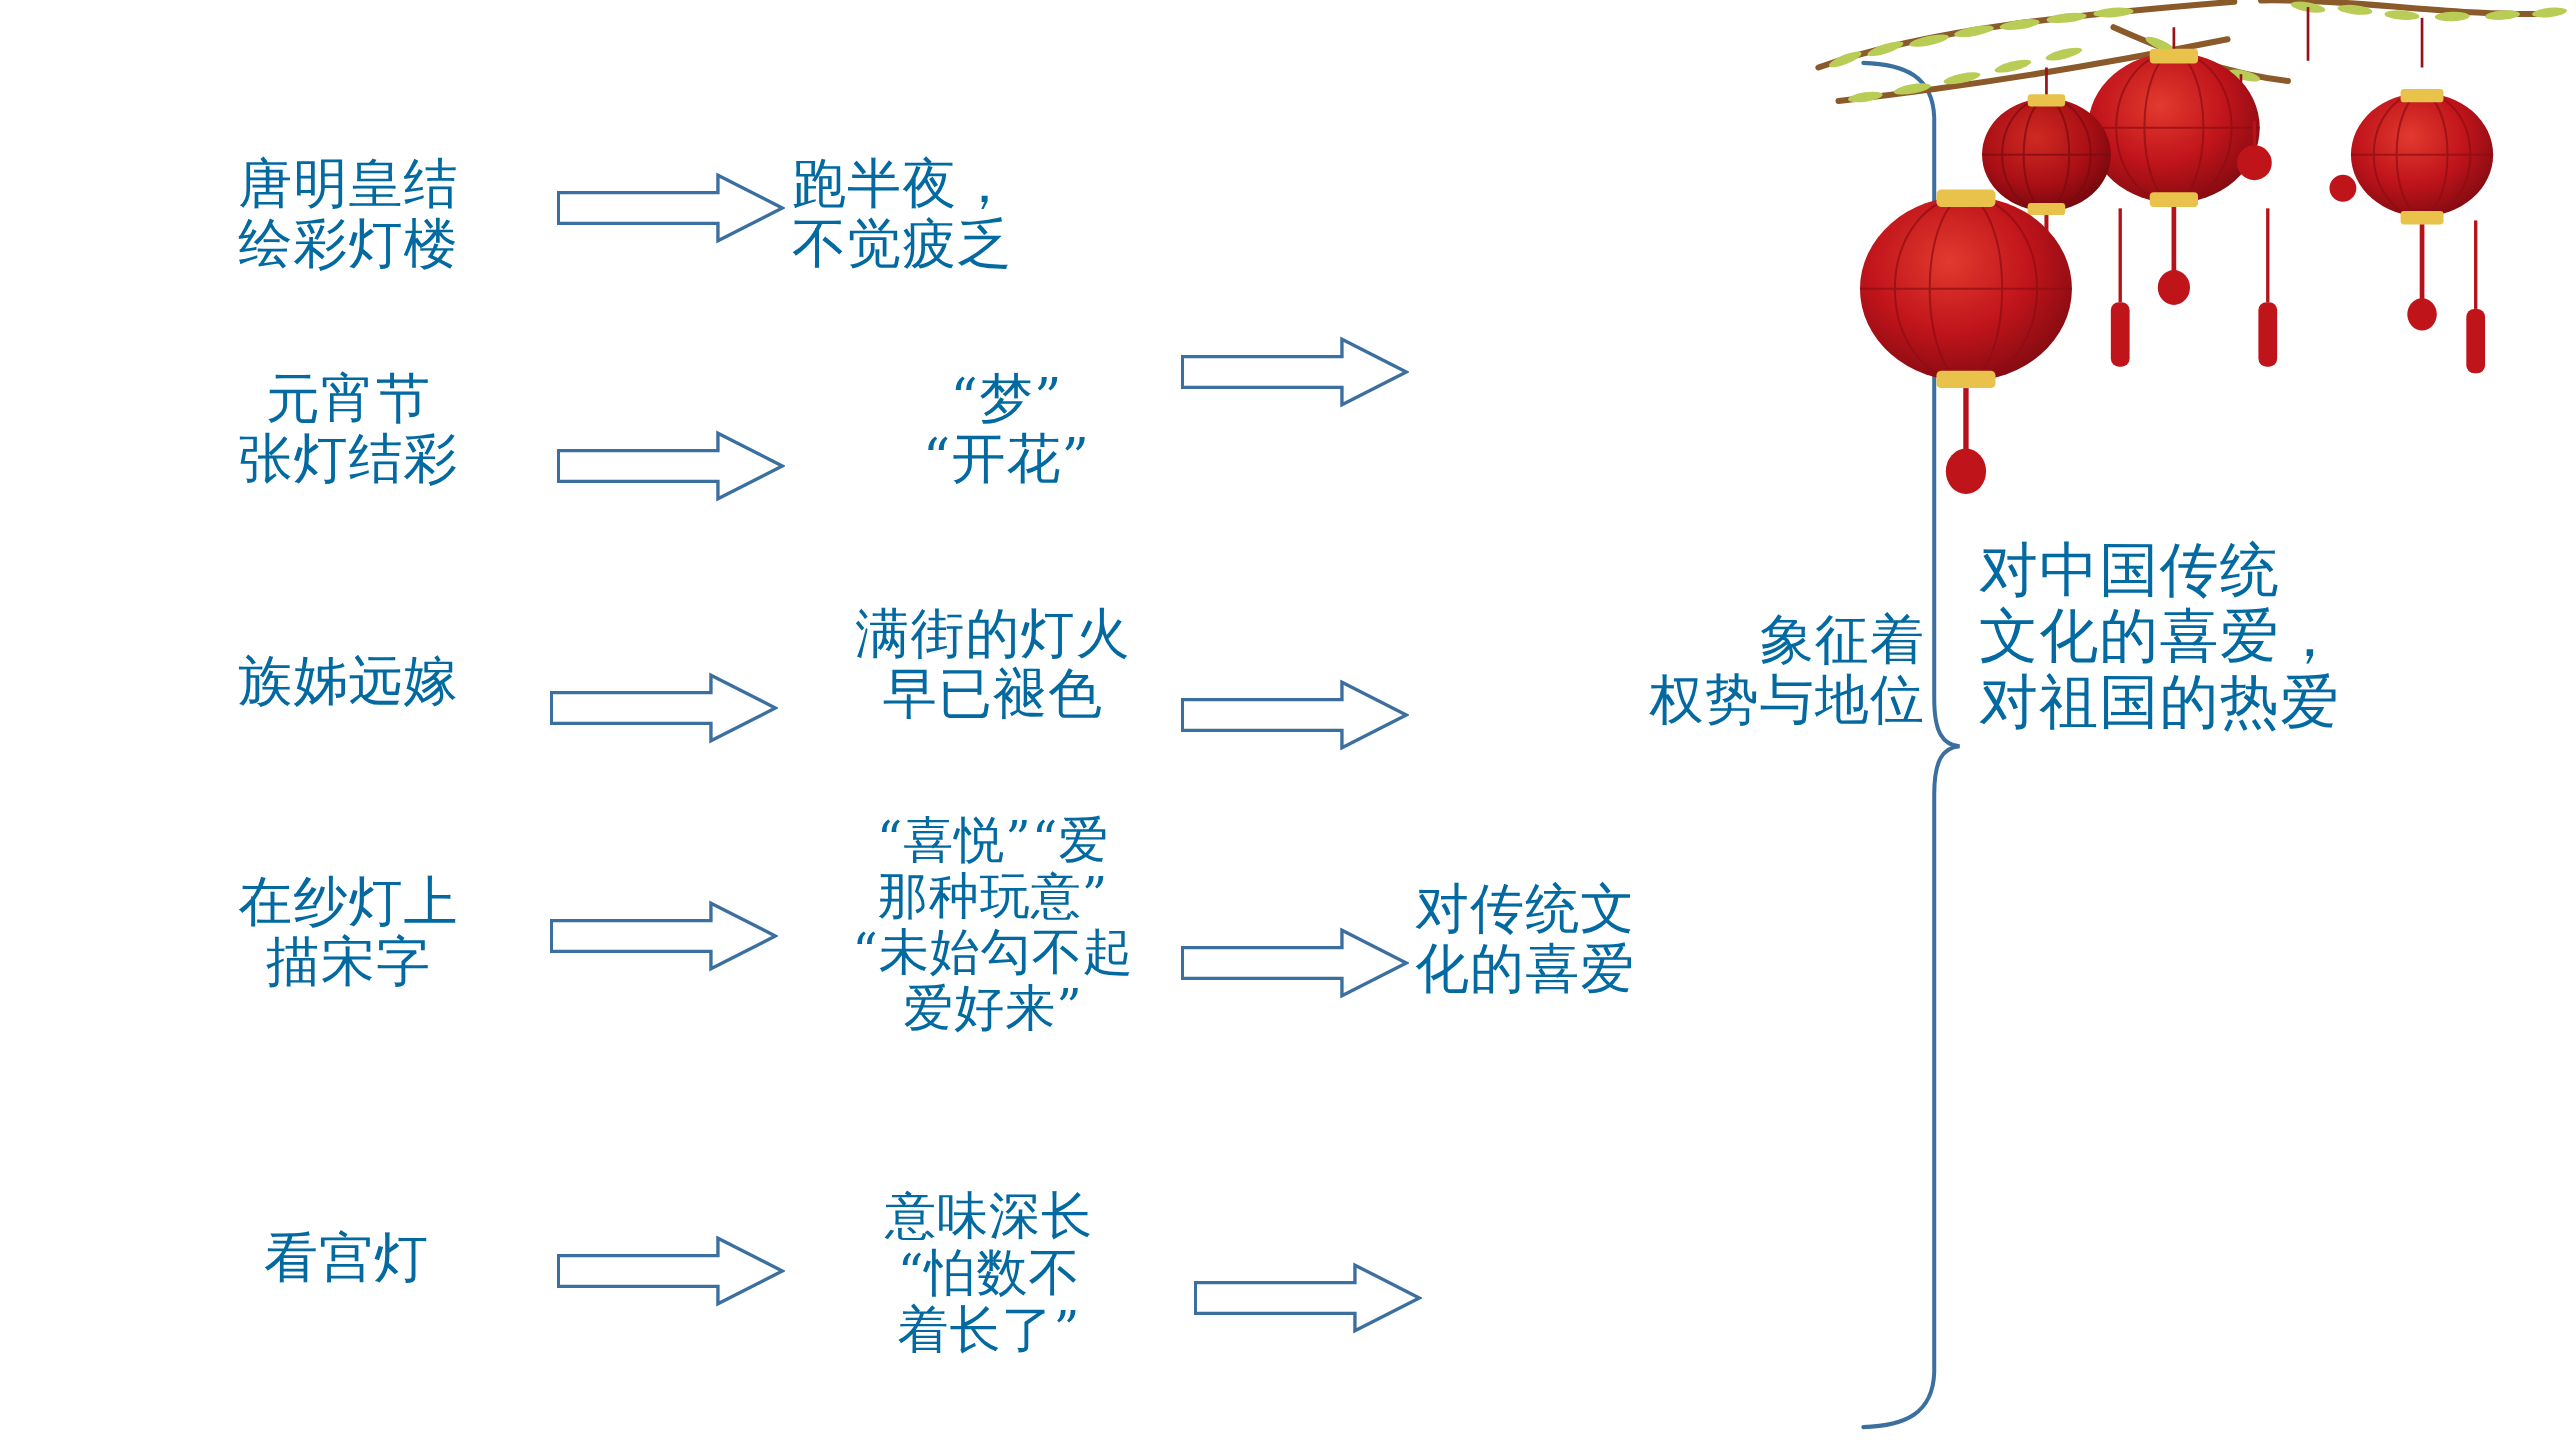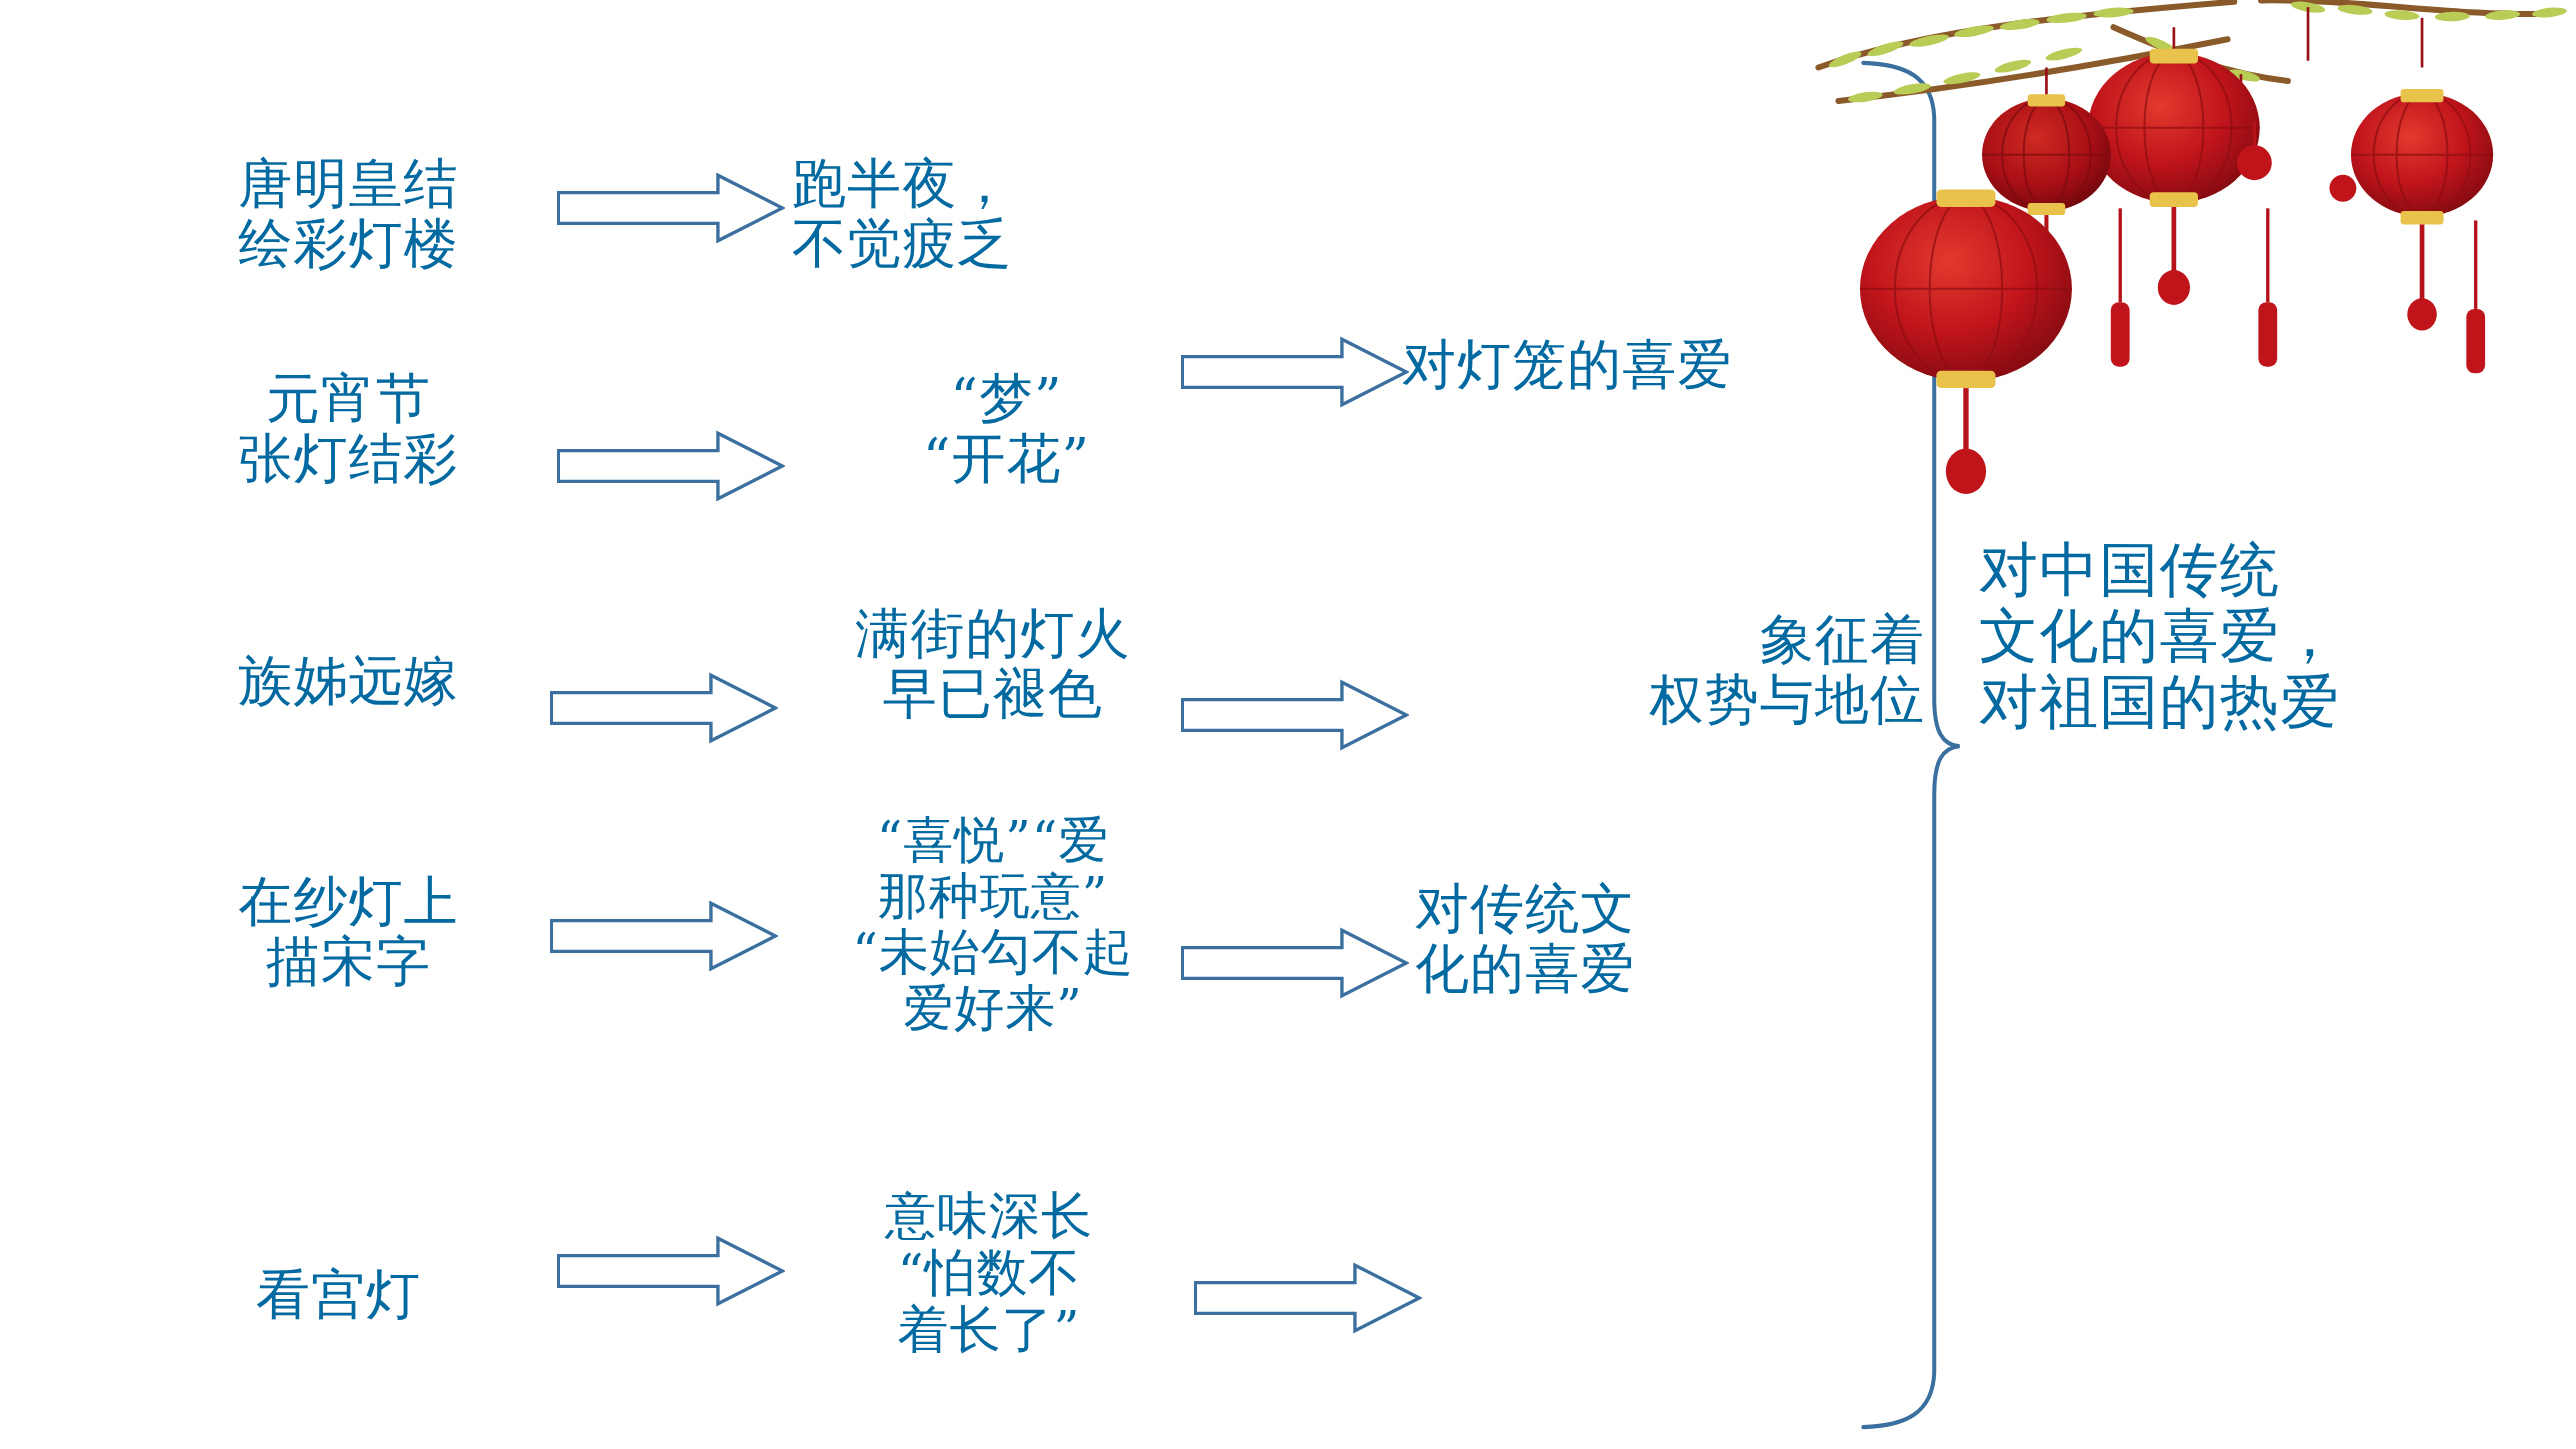--- a/index.html
+++ b/index.html
@@ -39,21 +39,21 @@
   }
   .node.lvl1 { font-size: 54px; }
   .node.lvl2 { font-size: 54px; }
   .node.lvl3 { font-size: 54px; }
 
   
   #n-tang   { left: 154px;  top: 154px;  width: 389px; }
   #n-yuan   { left: 154px;  top: 369px;  width: 389px; }
   #n-zu     { left: 154px;  top: 651px;  width: 389px; }
   #n-sha    { left: 154px;  top: 872px; width: 389px; }
-  #n-gong   { left: 144px;  top: 1228px; width: 389px; margin-top: 37px; }
+  #n-gong   { left: 152px;  top: 1228px; width: 389px; }
 
   
   #m-pao    { left: 792px; top: 154px;  width: 429px; text-align: left; }
   #m-meng   { left: 792px; top: 369px;  width: 429px; text-align: center; }
   #m-man    { left: 758px; top: 604px;  width: 470px; text-align: center; }
   #m-xi     { left: 758px; top: 812px; width: 470px; text-align: center; font-size: 50px;}
   #m-yi     { left: 771px; top: 1187px; width: 436px; text-align: center; font-size: 51px;}
 
   
   #r-deng   { left: 1402px; top: 335px;  width: 590px; text-align: left; }
@@ -110,21 +110,20 @@
   <div class="node cn lvl2" id="m-man">满街的灯火
 早已褪色</div>
   <div class="node cn lvl2" id="m-xi">“喜悦”“爱
 那种玩意”
 “未始勾不起
 爱好来”</div>
   <div class="node cn lvl2" id="m-yi">意味深长
 “怕数不
 着长了”</div>
 
-  <div class="node cn lvl3" id="r-deng">对灯笼的喜爱</div>
   <div class="node cn lvl3" id="r-xiang">象征着
 权势与地位</div>
   <div class="node cn lvl3" id="r-chuan">对传统文
 化的喜爱</div>
 
   <div class="node cn" id="f-final">对中国传统
 文化的喜爱，
 对祖国的热爱</div>
 
   <div class="arrow" style="left:557px; top:171px;">

